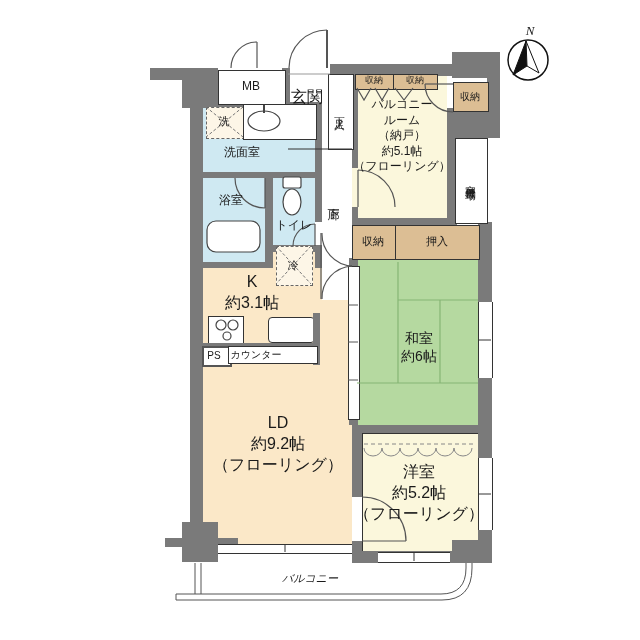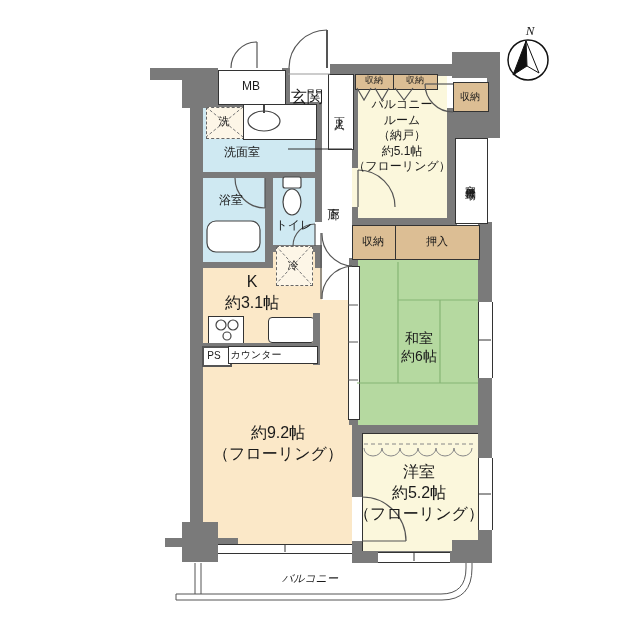--- a/index.html
+++ b/index.html
@@ -209,20 +209,21 @@
   </div>
   <div class="lbl s9" style="left:214px;top:355px;">PS</div>
   <div class="lbl s9" style="left:256px;top:354px;">カウンター</div>
 
   <div class="lbl s14" style="left:419px;top:347px;">
     <div>和室</div>
     <div>約6帖</div>
   </div>
 
   <div class="lbl s13" style="left:278px;top:444px;">
+    <div>LD</div>
     <div>約9.2帖</div>
     <div>（フローリング）</div>
   </div>
 
   <div class="lbl s13" style="left:419px;top:493px;text-align:center;">
     <div>洋室</div>
     <div>約5.2帖</div>
     <div>（フローリング）</div>
   </div>
 

